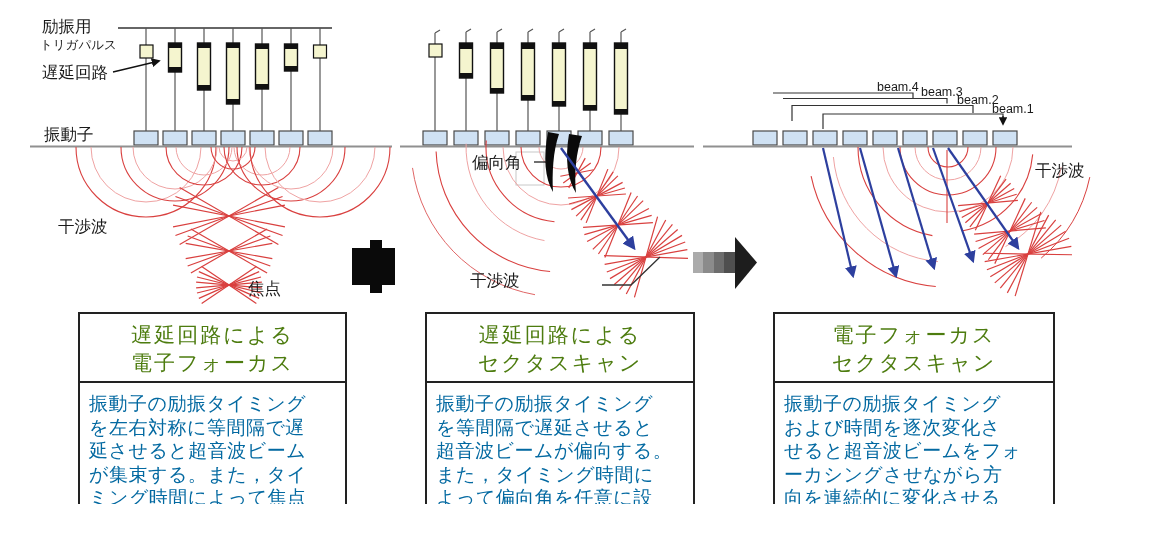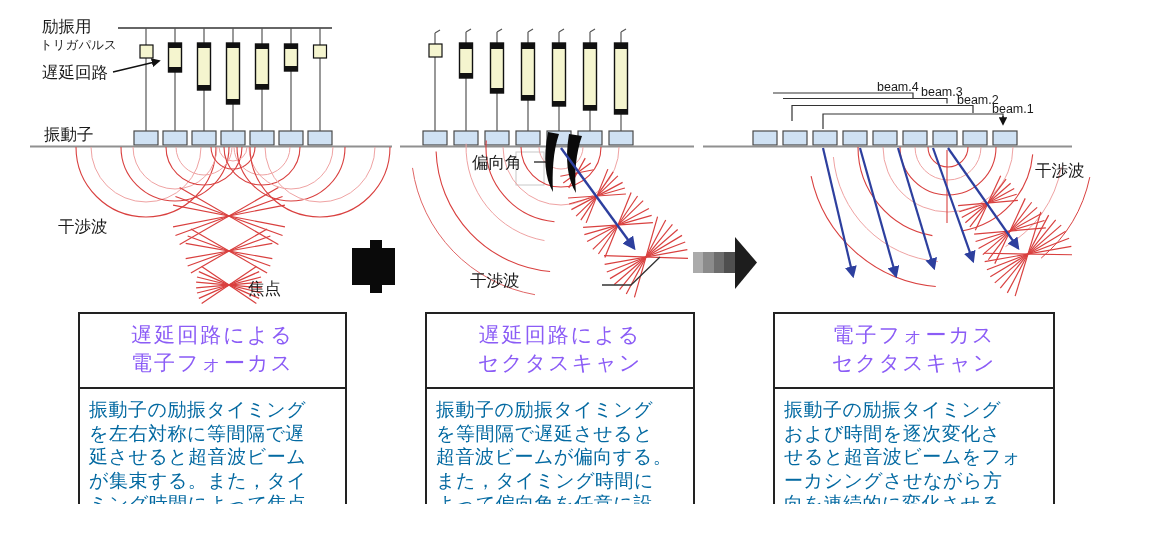--- a/index.html
+++ b/index.html
@@ -5,21 +5,21 @@
   html,body{margin:0;padding:0;background:#ffffff;}
   #stage{position:relative;width:1160px;height:504px;background:#ffffff;overflow:hidden;
          font-family:"Liberation Sans",sans-serif;}
   #diagram-svg{position:absolute;left:0;top:0;}
   svg text{font-family:"Liberation Sans",sans-serif;fill:#1a1a1a;}
   .jp-label{font-size:16.5px;}
   .jp-small{font-size:12.5px;}
   .beam-label{font-size:12.5px;}
   .box{position:absolute;border:2px solid #222;background:#fff;box-sizing:border-box;}
   .box-title{text-align:center;font-size:21px;line-height:28px;letter-spacing:2px;
-             padding:7px 0 10px;border-bottom:2px solid #222;white-space:pre-line;color:#8b5cf6;}
+             padding:7px 0 4px;border-bottom:2px solid #222;white-space:pre-line;color:#4d7c0f;}
   .box-body{padding:9px 9px 6px;font-size:19px;line-height:23.5px;letter-spacing:0.5px;
             white-space:pre-line;color:#0369a1;}
 </style>
 </head>
 <body>
 
 <div id="stage">
 
 <svg id="diagram-svg" width="1160" height="312" viewBox="0 0 1160 312">
   <defs>

